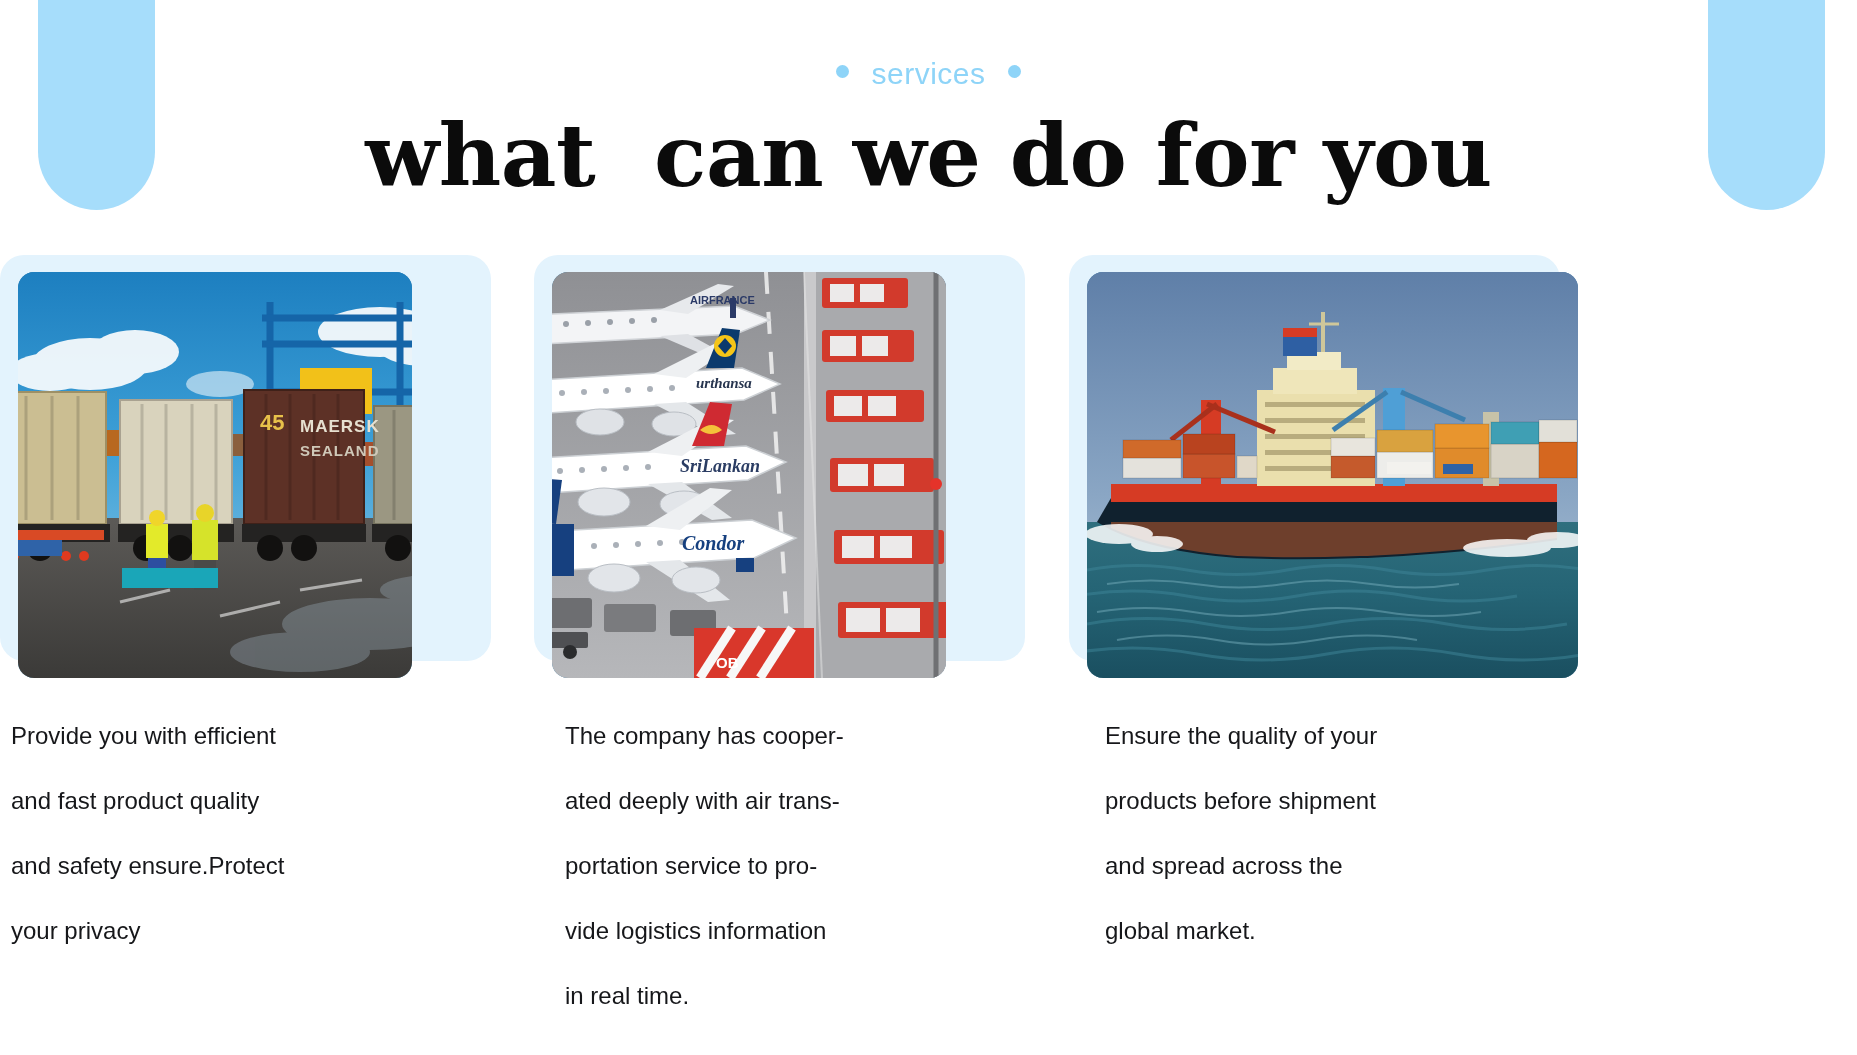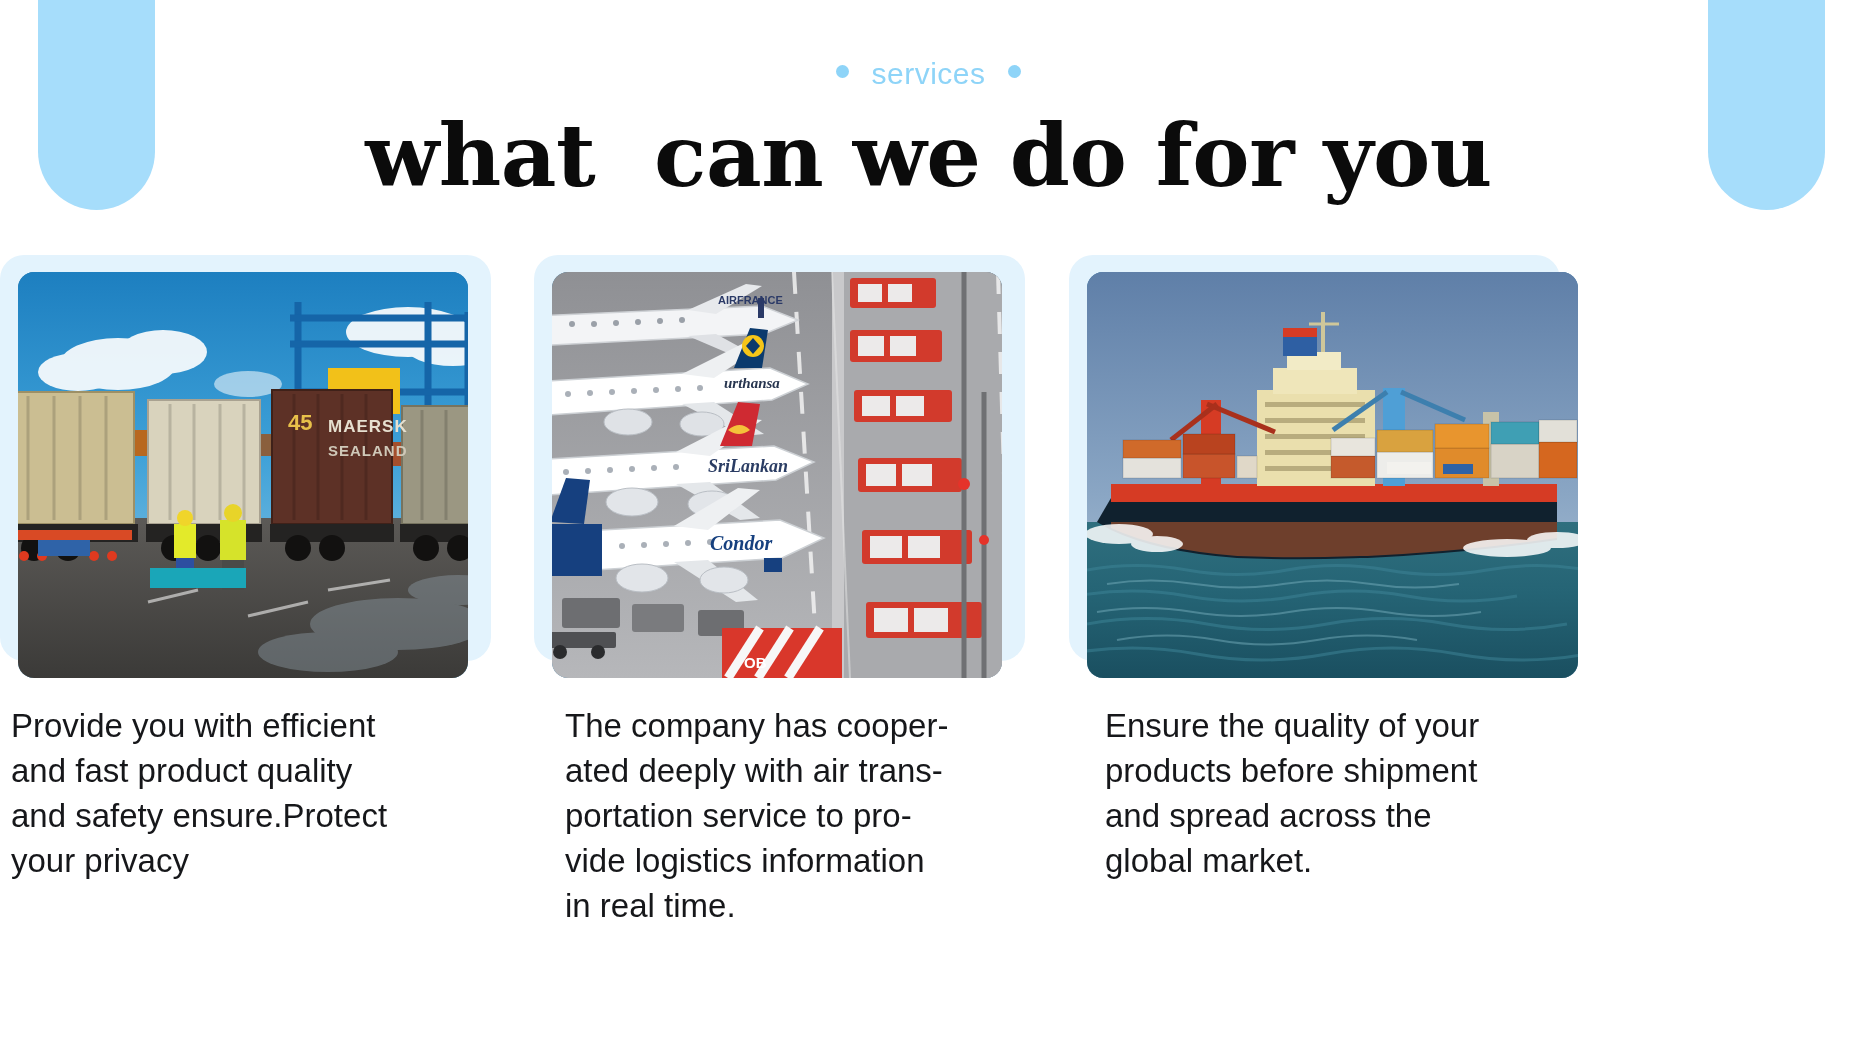--- a/index.html
+++ b/index.html
@@ -101,37 +101,37 @@
     width: 491px;
     height: 406px;
     background: #e3f3fd;
     border-radius: 24px;
   }
 
   .photo {
     position: absolute;
     top: 17px;
     left: 18px;
-    width: 450px;
+    width: 394px;
     height: 406px;
     border-radius: 16px;
     overflow: hidden;
     background: #3a7ca8;
   }
   .card-3 .photo { width: 491px; }
 
   .photo svg { display: block; width: 100%; height: 100%; }
 
   .blurb {
     position: absolute;
     top: 448px;
     left: 11px;
     width: 500px;
-    font-size: 33px;
-    line-height: 45px;
+    font-size: 24px;
+    line-height: 65px;
     color: #16171a;
     font-weight: 400;
     white-space: pre-line;
   }
   .card-2 .blurb { left: 31px; width: 490px; }
   .card-3 .blurb { left: 36px; width: 500px; }
 </style>
 </head>
 <body>
 

